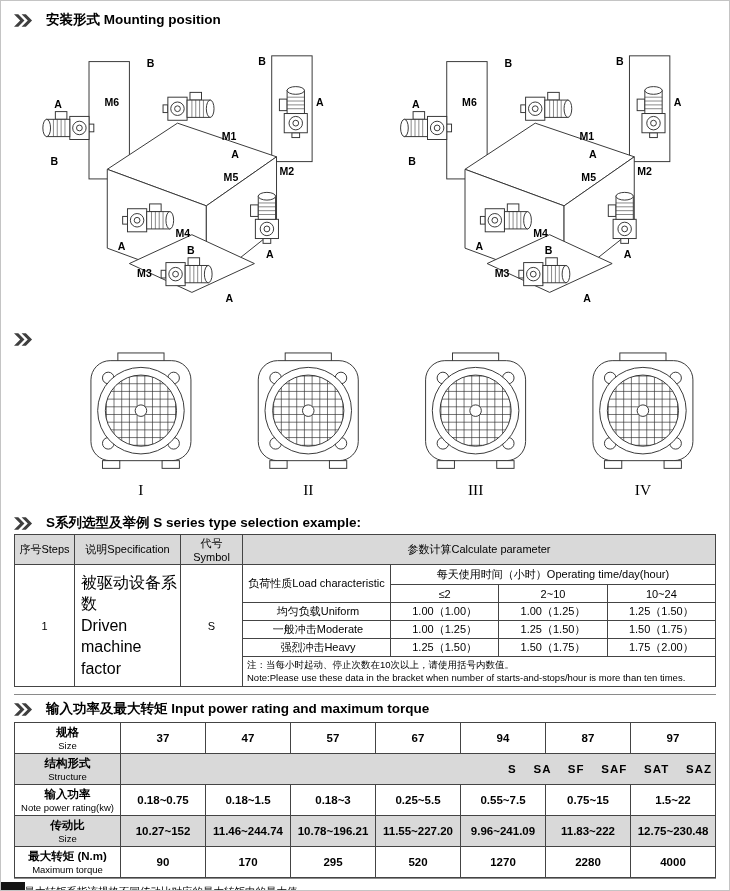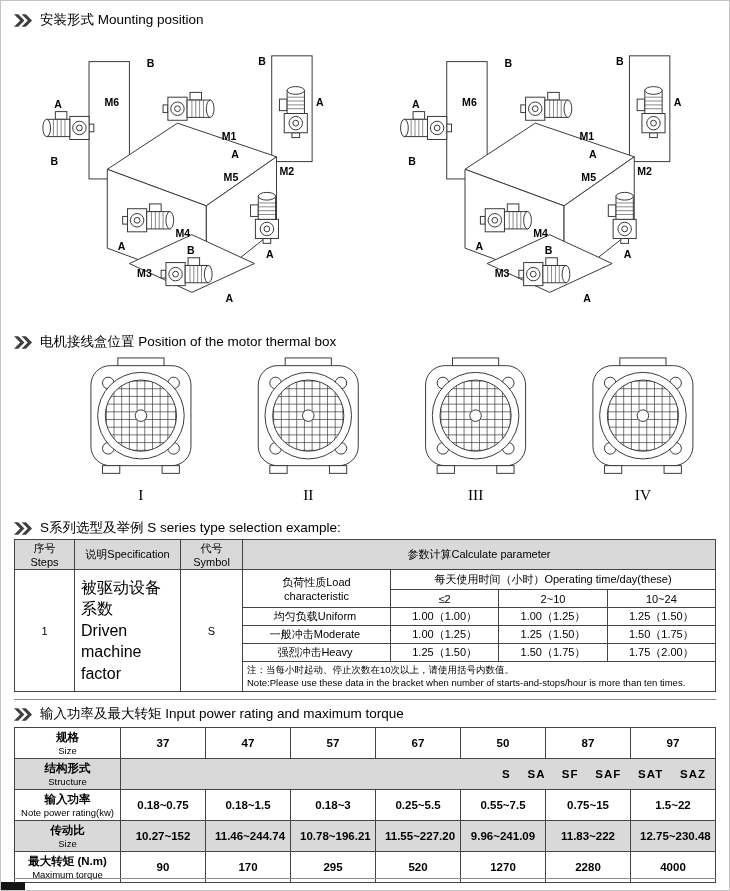--- a/index.html
+++ b/index.html
@@ -1,30 +1,30 @@
 <!DOCTYPE html>
 <html><head>
 <meta charset="utf-8">
 <style>
   * { margin:0; padding:0; box-sizing:border-box; }
   html,body { background:#fff; }
   body { width:730px; height:891px; font-family:"Liberation Sans",sans-serif; color:#000; }
   .page { position:relative; width:730px; height:891px; border:1px solid #c4c4c4; padding:8px 13px 0 13px; overflow:hidden; background:#fff; }
 
-  .sec-head { display:flex; align-items:center; gap:7px; font-size:13.5px; font-weight:normal; margin:2px 0 2px 0; }
+  .sec-head { display:flex; align-items:center; gap:13px; font-size:13.5px; font-weight:bold; margin:2px 0 2px 0; }
   .chev { width:19px; height:13px; flex:0 0 auto; }
 
   svg .ln { fill:#fff; stroke:#333; stroke-width:1; }
   svg .th { stroke:#333; stroke-width:0.6; }
   svg .gr { stroke:#333; stroke-width:0.7; }
   svg .mlbl { font-family:"Liberation Sans",sans-serif; font-size:11px; font-weight:700; fill:#000; }
   svg .roman { font-family:"Liberation Serif",serif; font-size:16px; fill:#000; }
 
   table { border-collapse:collapse; width:702px; table-layout:fixed; }
-  td, th { border:1px solid #444; font-size:11px; text-align:center; vertical-align:middle; padding:1px 9px; font-weight:normal; }
+  td, th { border:1px solid #444; font-size:11px; text-align:center; vertical-align:middle; padding:1px 3px; font-weight:normal; }
   .gray { background:#d9d9d9; }
   .left { text-align:center; padding-left:6px; }
 
   .sel-table tr.hdr { height:22px; }
   .sel-table tr.sub1 { height:20px; }
   .sel-table tr.sub2 { height:18px; }
   .sel-table tr.datar { height:17px; }
   .spec-cell { text-align:left; padding-left:6px; font-size:16px; line-height:1.35; }
   .note-cell { text-align:left; padding:2px 4px; font-size:9.5px; line-height:1.3; height:30px; }
 
@@ -108,21 +108,20 @@
     <use href="#mountd" x="20" y="8"></use>
     <use href="#mountd" x="392" y="8"></use>
   </svg>
 
   
   <div class="sec-head" style="margin-top:6px;">
     <svg class="chev" viewBox="0 0 20 13">
       <polygon points="0,0 4.5,0 11,6.5 4.5,13 0,13 6.5,6.5" fill="#3f3f3f"></polygon>
       <polygon points="8,0 12.5,0 19,6.5 12.5,13 8,13 14.5,6.5" fill="#3f3f3f"></polygon>
     </svg>
-    <span>电机接线盒位置 Position of the motor thermal box</span>
   </div>
 
   <svg width="702" height="158" viewBox="0 0 730 158">
     <defs>
       <clipPath id="grill">
           <circle cx="60" cy="60" r="37"></circle>
         </clipPath>
       <g id="fanm">
         <rect x="36" y="0" width="48" height="10" class="ln"></rect>
         <rect x="8" y="8" width="104" height="104" rx="20" class="ln"></rect>
@@ -196,21 +195,21 @@
       <th colspan="4">参数计算Calculate parameter</th>
     </tr>
     <tr class="sub1">
       <td rowspan="6">1</td>
       <td rowspan="6" class="spec-cell">
         <div>被驱动设备系数</div>
         <div>Driven machine factor</div>
       </td>
       <td rowspan="6">S</td>
       <td rowspan="2">负荷性质Load characteristic</td>
-      <td colspan="3">每天使用时间（小时）Operating time/day(these)</td>
+      <td colspan="3">每天使用时间（小时）Operating time/day(hour)</td>
     </tr>
     <tr class="sub2">
       <td>≤2</td>
       <td>2~10</td>
       <td>10~24</td>
     </tr>
     <tr class="datar">
       <td class="left">均匀负载Uniform</td>
       <td>1.00（1.00）</td>
       <td>1.00（1.25）</td>
@@ -261,21 +260,21 @@
     <tbody>
         <tr class="r1">
       <td class="lblcell">
         <div class="zh">规格</div>
         <div class="en">Size</div>
       </td>
       <td class="val">37</td>
       <td class="val">47</td>
       <td class="val">57</td>
       <td class="val">67</td>
-      <td class="val">50</td>
+      <td class="val">94</td>
       <td class="val">87</td>
       <td class="val">97</td>
     </tr>
     <tr class="r2 gray">
       <td class="lblcell">
         <div class="zh">结构形式</div>
         <div class="en">Structure</div>
       </td>
       <td colspan="7" class="val struct">S    SA    SF    SAF    SAT    SAZ</td>
     </tr>

